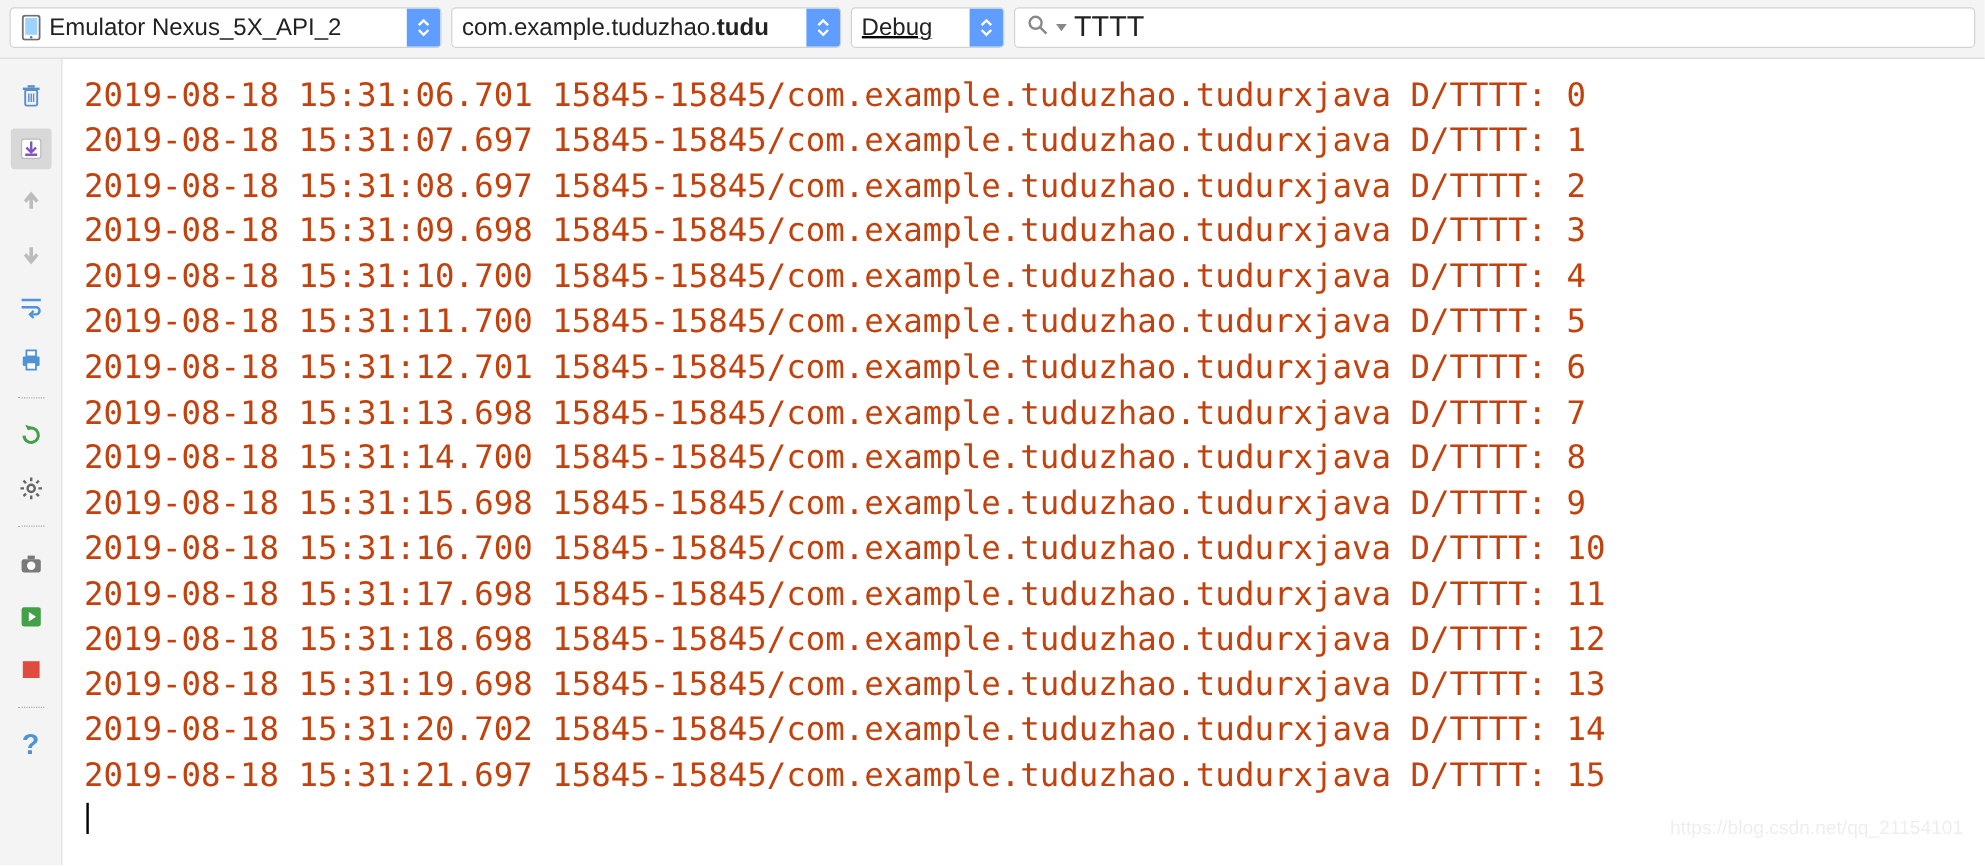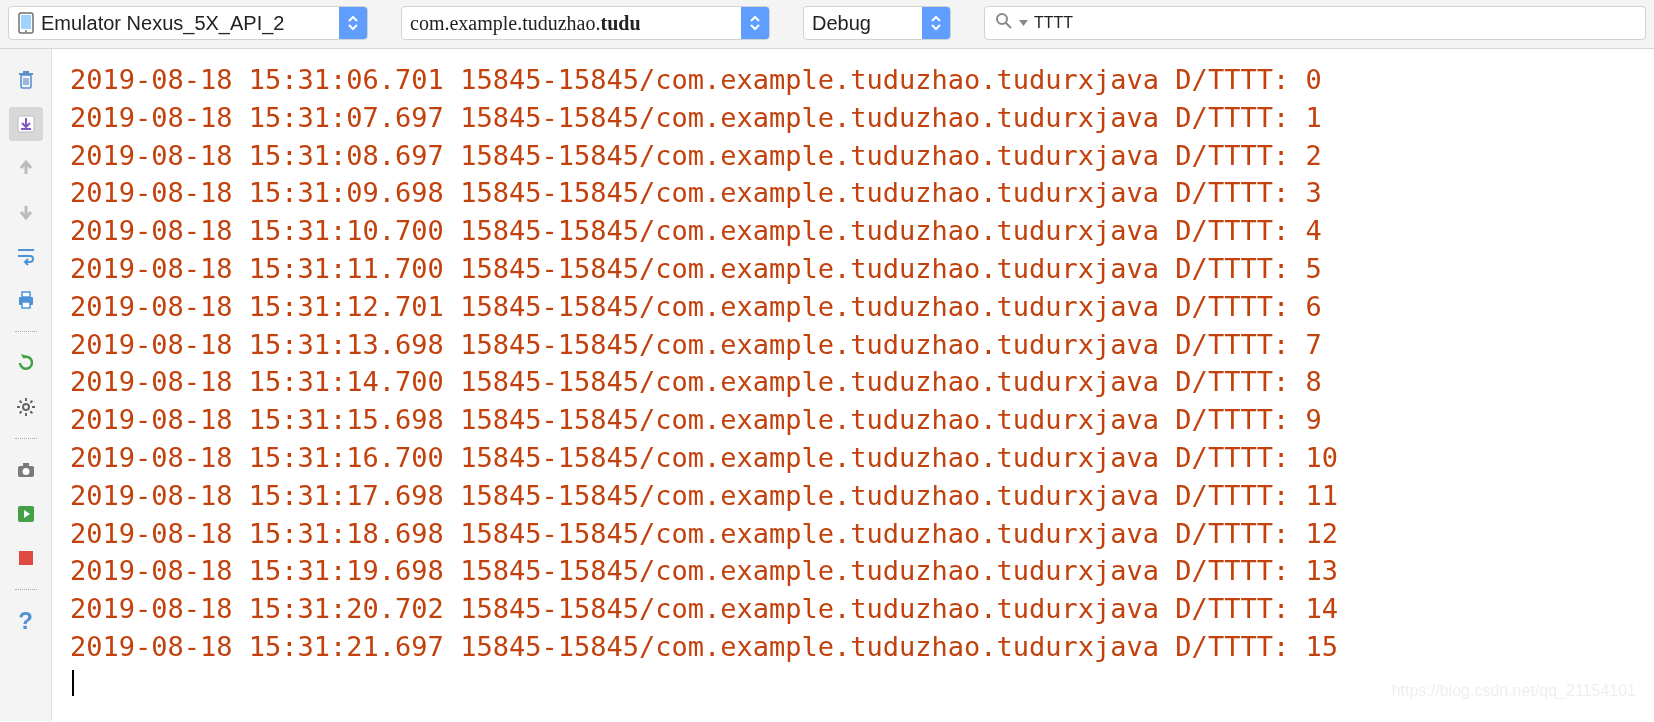--- a/index.html
+++ b/index.html
@@ -13,21 +13,21 @@
     .root {
       display: flex;
       flex-direction: column;
       height: 100%;
     }
 
     
     .toolbar {
       display: flex;
       align-items: center;
-      gap: 33px;
+      gap: 8px;
       padding: 6px 8px 8px 8px;
       background: #f4f4f4;
       border-bottom: 1px solid #d7d7d7;
     }
     .dropdown {
       display: flex;
       align-items: center;
       gap: 6px;
       background: #ffffff;
       border: 1px solid #d2d2d2;
@@ -48,39 +48,39 @@
     .dropdown .dd-arrows {
       width: 28px;
       height: 100%;
       background: #5f9eff;
       display: flex;
       align-items: center;
       justify-content: center;
       flex-shrink: 0;
     }
     .device-dd { width: 360px; }
-    .process-dd { width: 369px; font-family: Liberation Serif, serif; }
-    .loglevel-dd { width: 148px; }
+    .process-dd { width: 325px; }
+    .loglevel-dd { width: 128px; text-decoration: underline; }
 
     .search-wrap {
       display: flex;
       align-items: center;
       gap: 6px;
       background: #ffffff;
       border: 1px solid #d2d2d2;
       border-radius: 4px;
       padding: 0 10px;
       height: 34px;
       flex: 1;
       min-width: 180px;
     }
     .search-wrap input {
       border: none;
       outline: none;
-      font-size: 16px;
+      font-size: 24px;
       width: 100%;
       background: transparent;
       color: #222;
     }
 
     
     .main {
       display: flex;
       height: calc(100% - 50px);
     }

